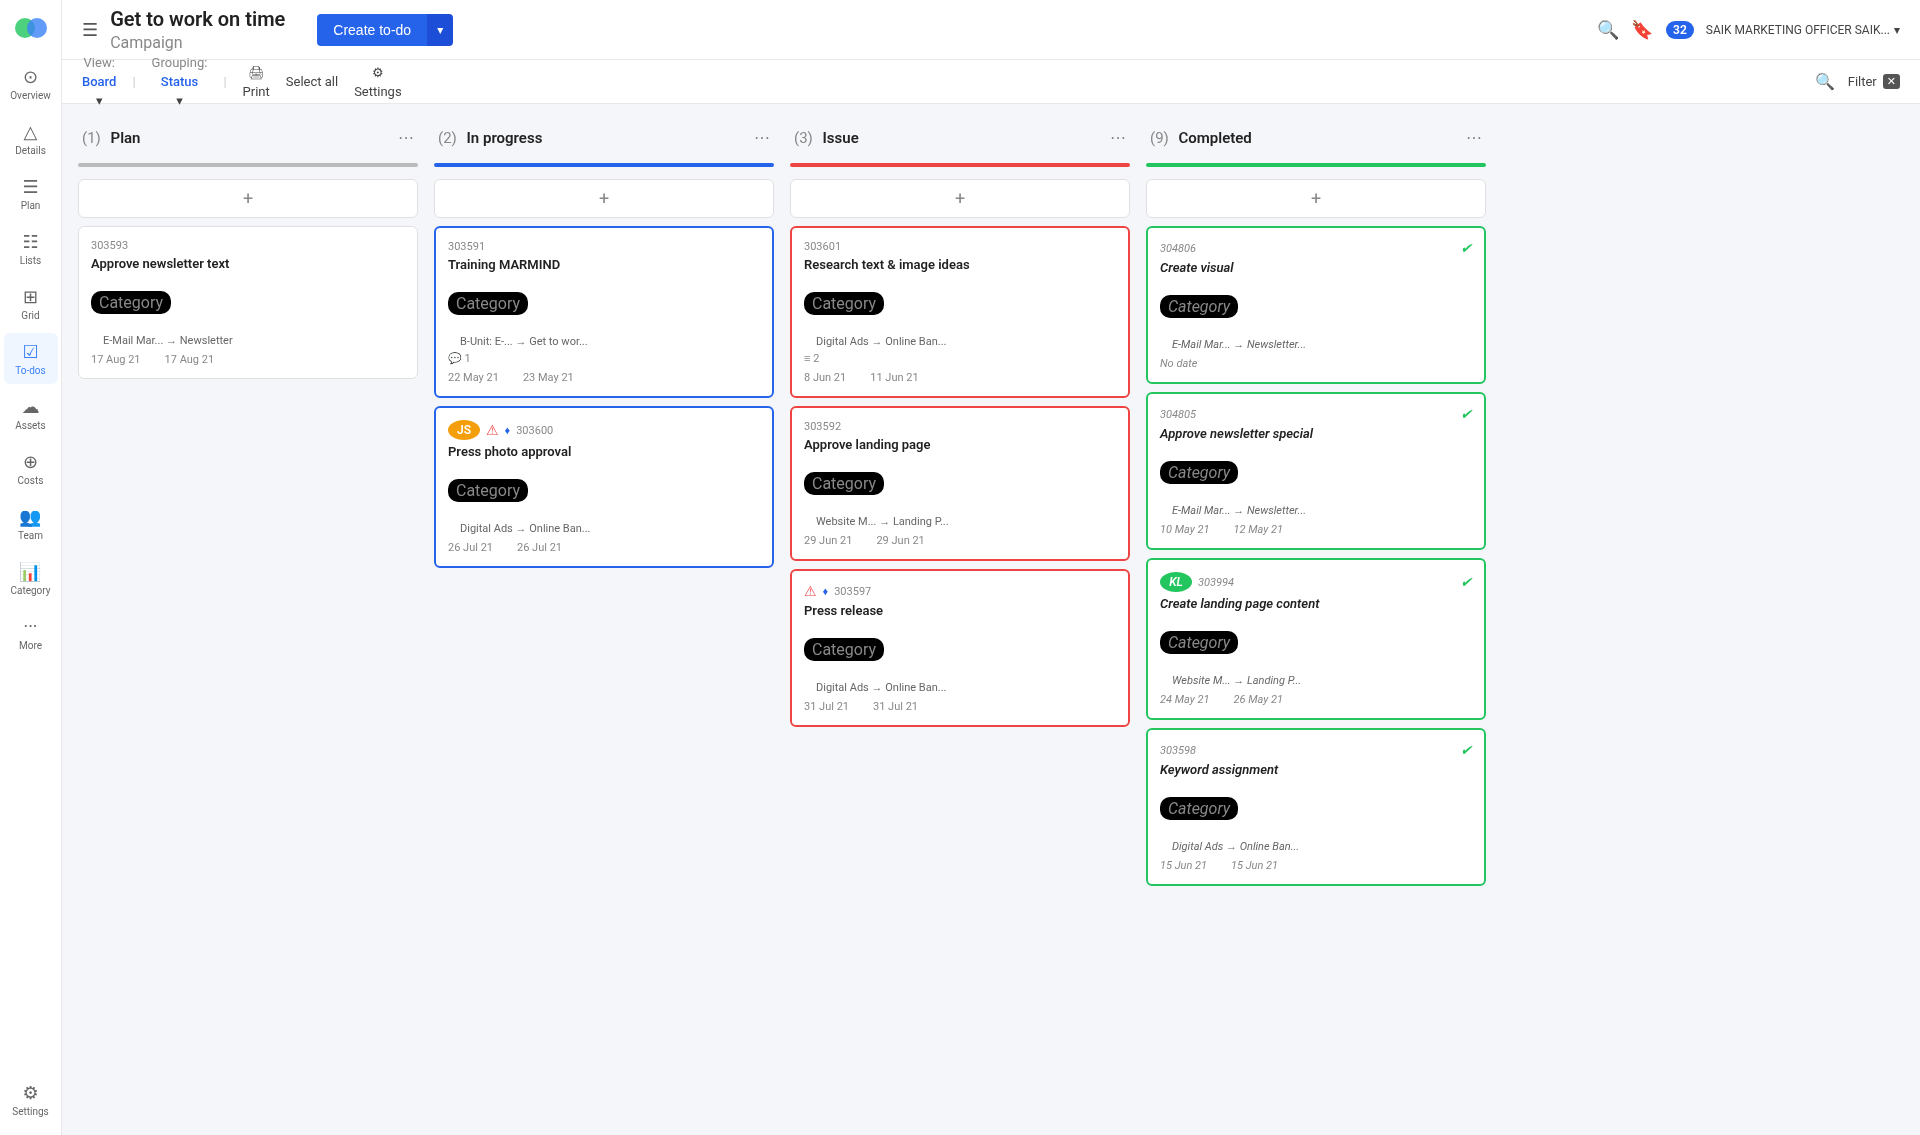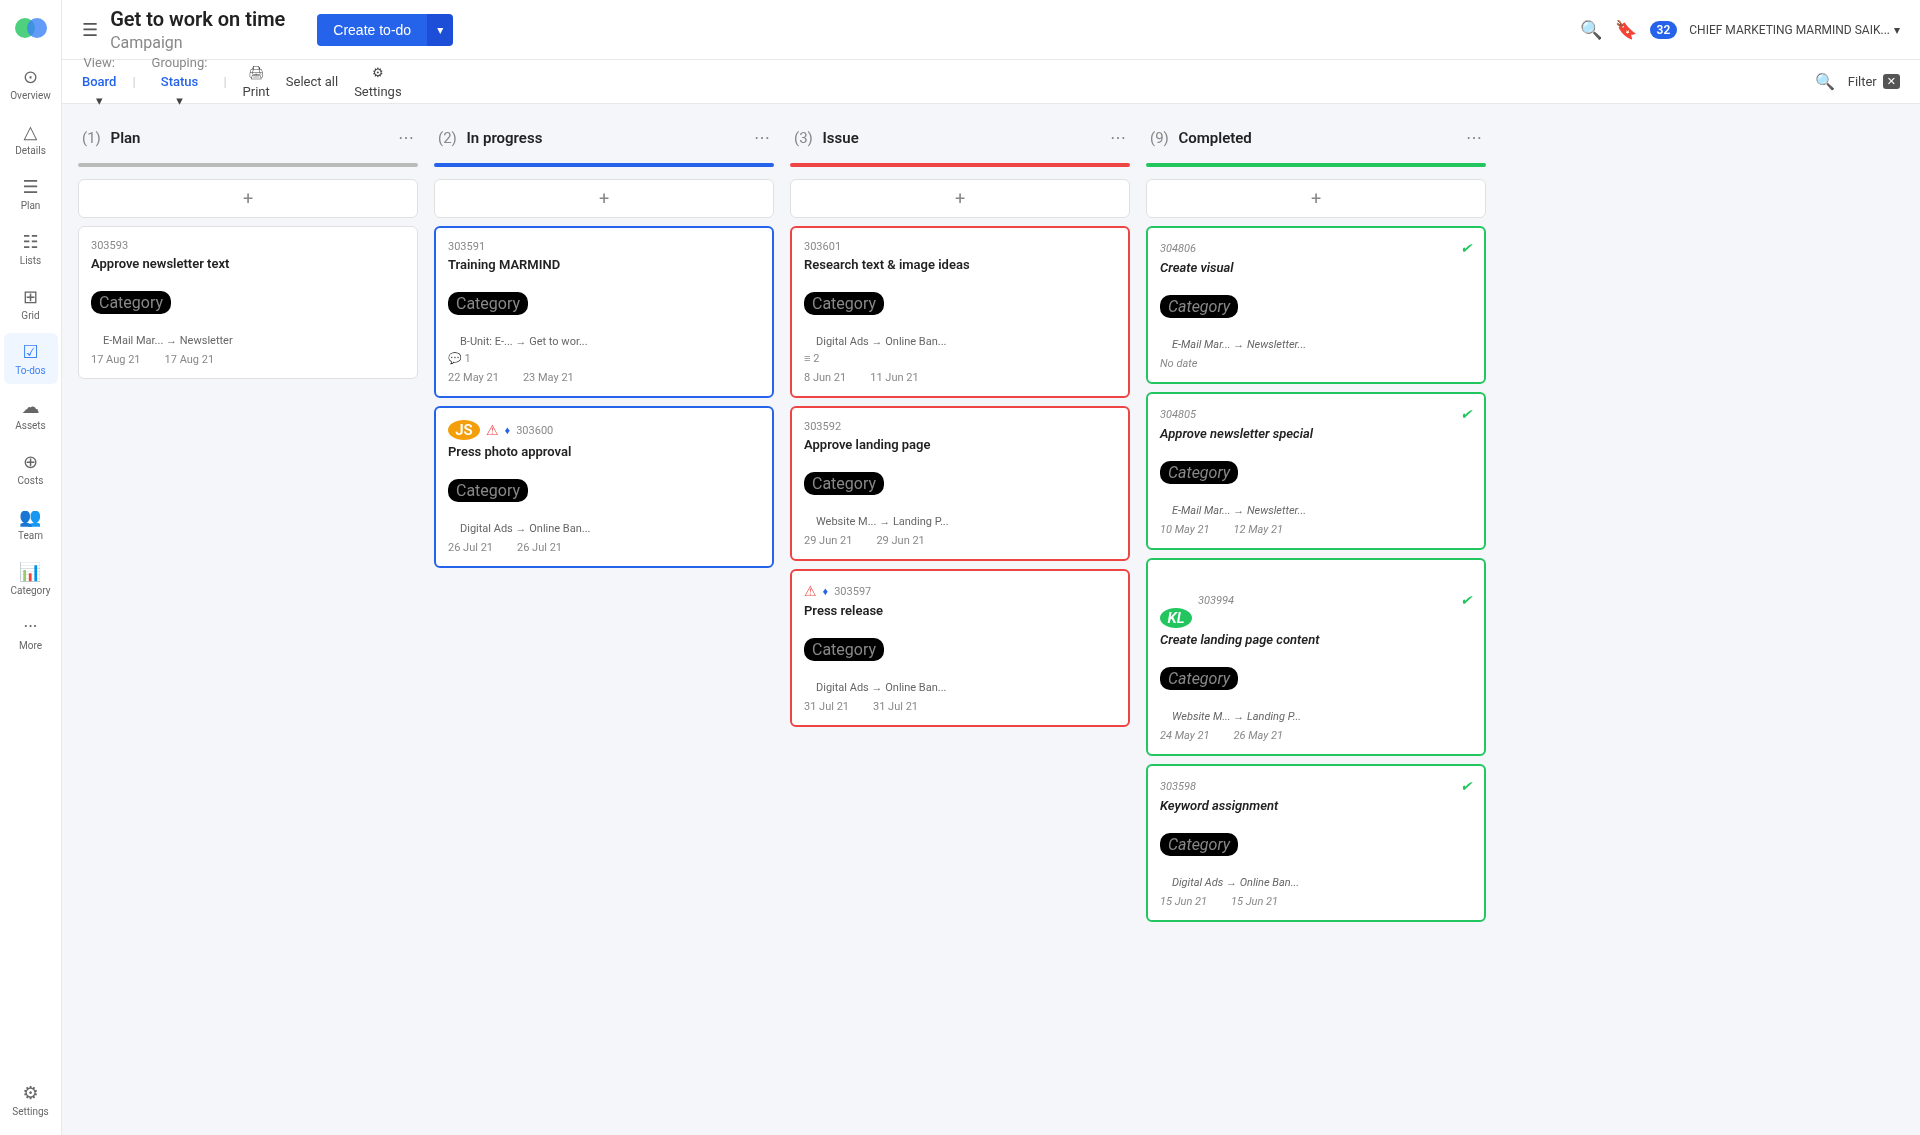--- a/index.html
+++ b/index.html
@@ -59,22 +59,22 @@
     .card-category-gray { background: #000000; color: #888; font-size: 16px; padding: 2px 8px; border-radius: 10px; display: inline-block; margin: 16px 0; }
     .card-path { font-size: 11px; color: #666; margin: 4px 0; display: flex; align-items: center; gap: 4px; padding-left: 12px; }
     .card-dates { display: flex; gap: 24px; font-size: 11px; color: #888; margin-top: 6px; }
     .card-header-row { display: flex; align-items: center; gap: 6px; }
     .card-check { color: #22c55e; font-size: 14px; }
     .card-warning { color: #ef4444; font-size: 14px; }
     .card-blue-diamond { color: #2563eb; font-size: 11px; }
     .card-comment { font-size: 11px; color: #888; display: flex; align-items: center; gap: 2px; }
     .card-list { font-size: 11px; color: #888; display: flex; align-items: center; gap: 2px; }
     .card-meta-row { display: flex; align-items: center; justify-content: space-between; }
-    .avatar-small { width: 32px; height: 20px; border-radius: 50%; background: #f59e0b; display: inline-flex; align-items: center; justify-content: center; color: white; font-size: 15px; font-weight: 600; }
-    .avatar-green { background: #22c55e; margin-top: 36px; }
+    .avatar-small { width: 32px; height: 20px; border-radius: 50%; background: #f59e0b; display: inline-flex; align-items: center; justify-content: center; color: white; font-size: 12px; font-weight: 600; }
+    .avatar-green { background: #22c55e; }
     .no-date { font-size: 11px; color: #888; }
   </style>
 </head>
 <body>
 
 <div class="sidebar">
 
   <div class="sidebar-logo" style="display:flex;align-items:center;justify-content:center;">
     <svg width="36" height="36" viewBox="0 0 36 36">
       <circle cx="12" cy="18" r="10" fill="#22c55e" opacity="0.8"></circle>
@@ -143,21 +143,21 @@
     </div>
     <div class="create-btn-group" style="margin-left:20px;">
       <button class="create-btn">Create to-do</button>
       <button class="create-btn-arrow">▾</button>
     </div>
     <div class="header-right">
       <span class="header-icon">🔍</span>
       <span class="header-icon">🔖</span>
       <span class="badge">32</span>
       <div class="user-info">
-        <span>CHIEF MARKETING MARMIND SAIK...</span>
+        <span>SAIK MARKETING OFFICER SAIK...</span>
         <span>▾</span>
       </div>
     </div>
   </div>
 
   <div class="toolbar">
     <div class="toolbar-item">
       <span class="label">View:</span>
       <span class="value">Board</span>
       <span>▾</span>

